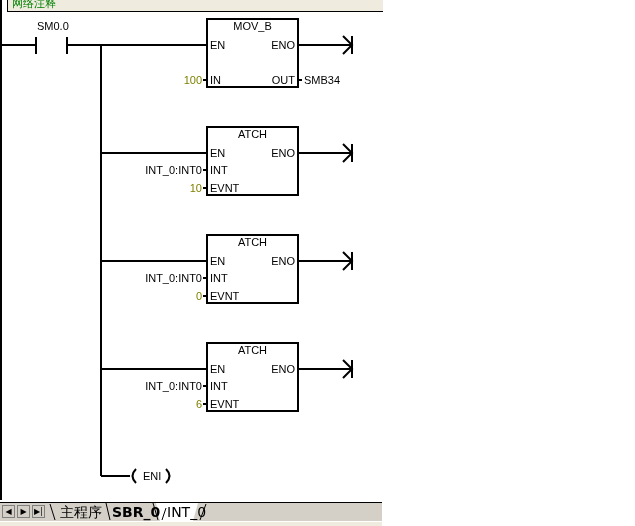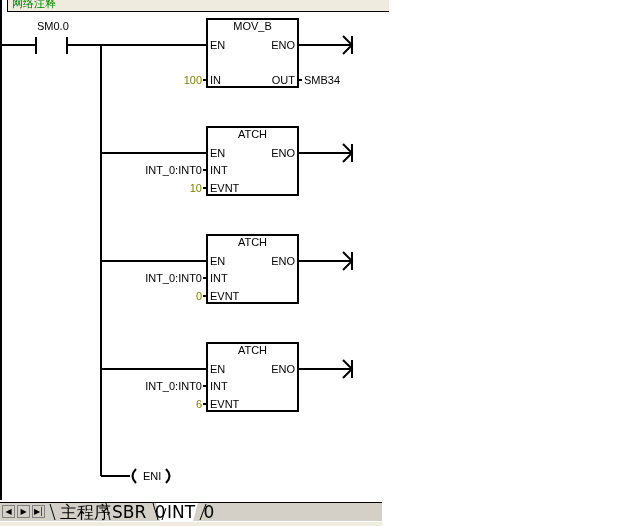--- a/index.html
+++ b/index.html
@@ -1,36 +1,36 @@
 <!DOCTYPE html>
 <html><head>
 <meta charset="utf-8">
 <style>
   html, body { margin:0; padding:0; background:#ffffff; }
   body { width:635px; height:526px; position:relative; overflow:hidden;
          font-family:"DejaVu Sans", sans-serif; }
   #view { position:absolute; left:0; top:0; width:382px; height:526px; background:#fff; }
   #netcomment { position:absolute; left:7px; top:0; width:375px; height:11px;
-      background:#efebde; border-bottom:1px solid #000; border-left:1px solid #000;padding-left:6px; }
+      background:#efebde; border-bottom:1px solid #000; border-left:1px solid #000; }
   #netcomment span { position:absolute; left:4px; top:-4px; font-size:11px; color:#008000;
       font-family:"DejaVu Sans", sans-serif; }
   #lefttick { position:absolute; left:0; top:0; width:2px; height:11px; background:#000; }
   #ladder { position:absolute; left:0; top:0; }
   .t { font-family:"Liberation Sans", sans-serif; font-size:11px; fill:#000; }
   .v { font-family:"Liberation Sans", sans-serif; font-size:11px; fill:#808000; }
   #tabbar { position:absolute; left:0; top:502px; width:382px; height:18px; background:#d4d0c8;
       border-top:1px solid #000; }
   #tabbar2 { position:absolute; left:0; top:521px; width:382px; height:5px; background:#efebde;
       border-top:1px solid #fff; }
   .navbtn { position:absolute; top:2px; width:13px; height:13px; background:#d4d0c8;
       border:1px solid #808080; box-sizing:border-box; font-size:8px; line-height:11px;
       text-align:center; color:#000; }
-  .tab { position:absolute; top:0; height:18px; font-size:17px; line-height:18px;
+  .tab { position:absolute; top:0; height:18px; font-size:14px; line-height:18px;
       font-family:"DejaVu Sans", sans-serif; }
-  .tab.active { background:#fff; font-weight:normal; }
+  .tab.active { background:#fff; font-weight:bold; }
 </style>
 </head>
 <body>
 
 <div id="view">
   <div id="lefttick"></div>
   <div id="netcomment">
     <span>网络注释</span>
   </div>
 

